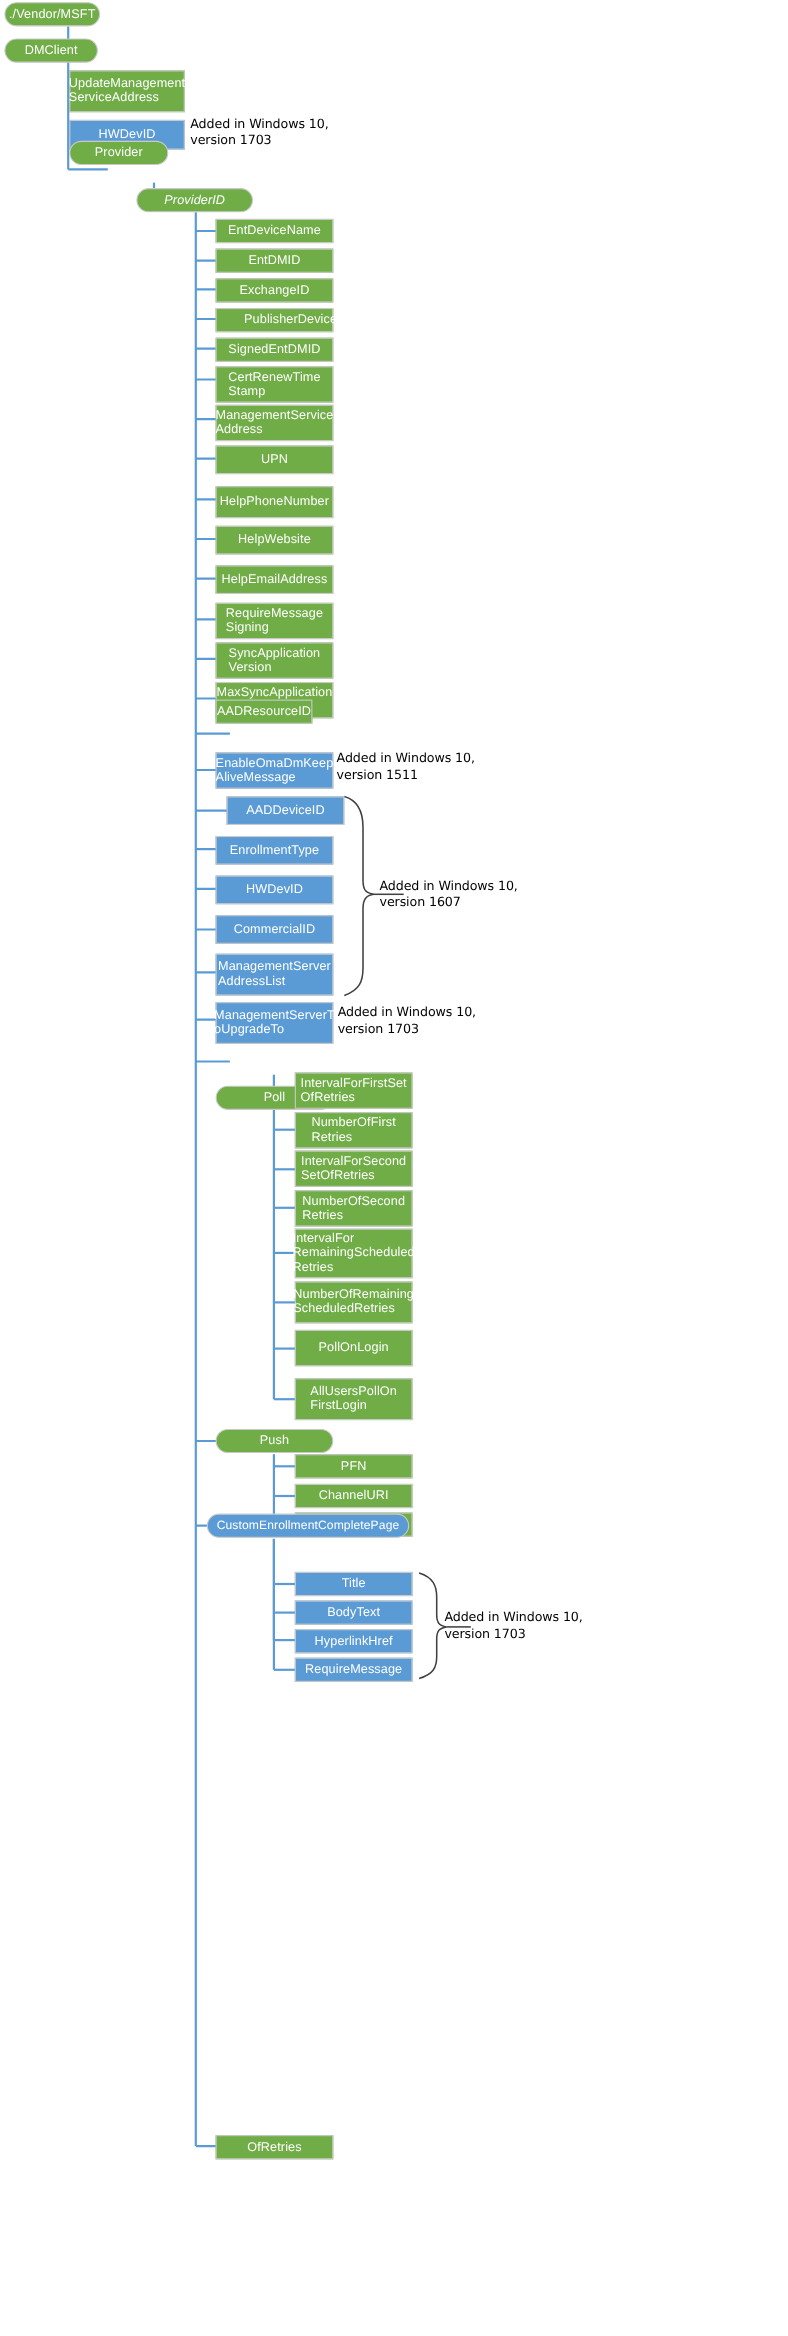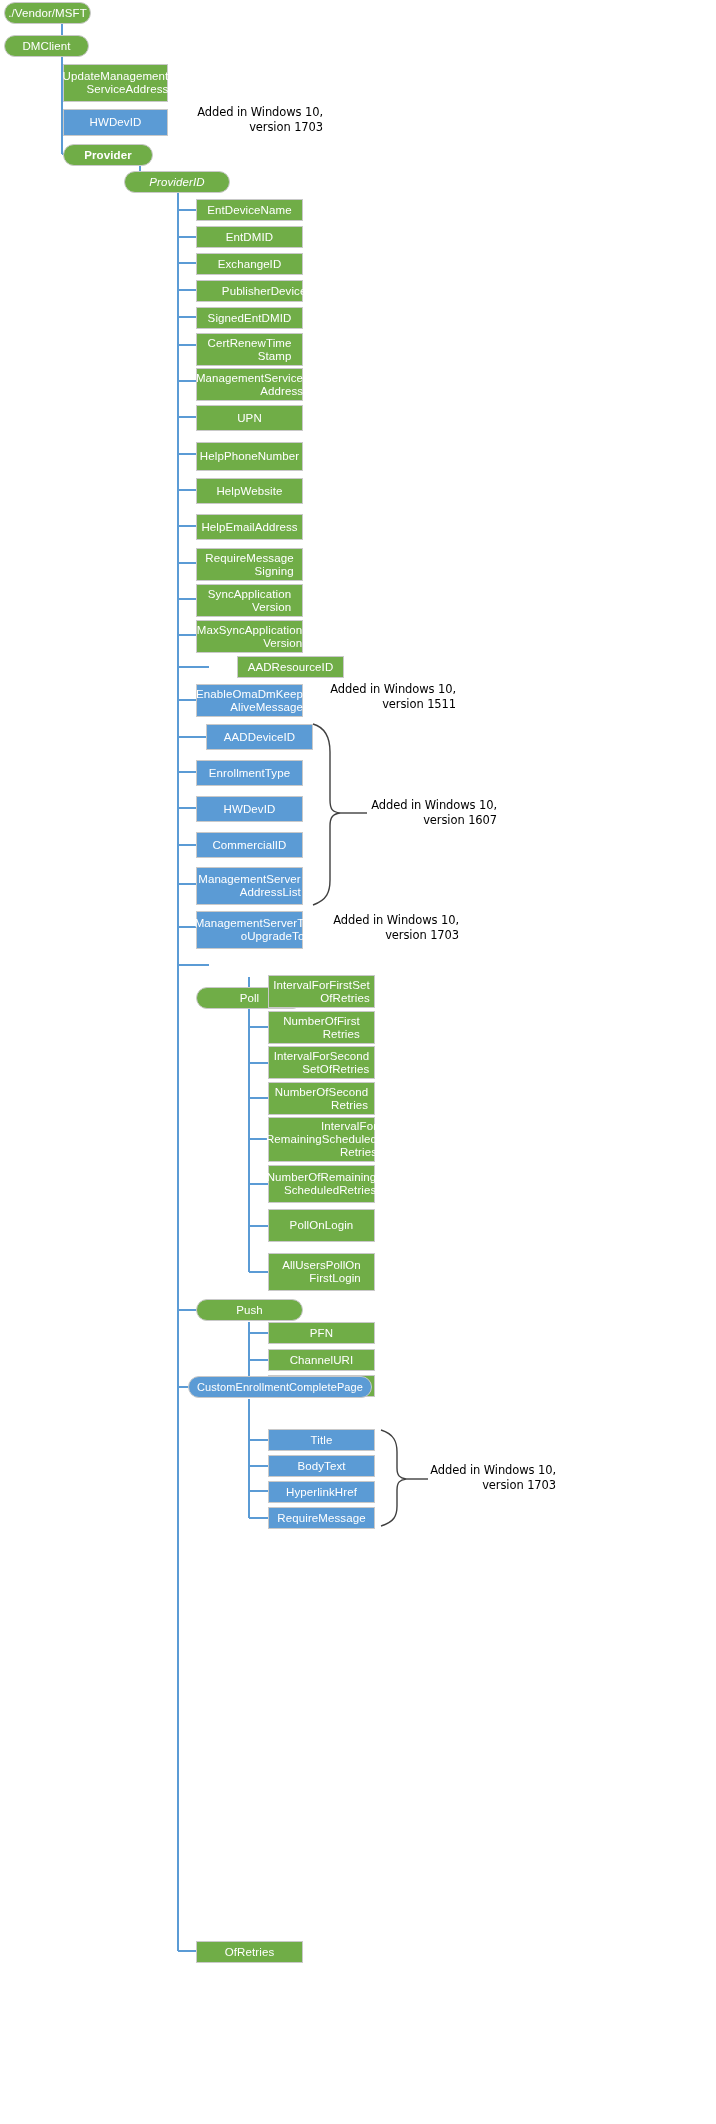--- a/index.html
+++ b/index.html
@@ -7,40 +7,40 @@
     font-family:"Liberation Sans","DejaVu Sans",sans-serif;
     width:716px;height:2124px;position:relative;overflow:hidden;
   }
   #canvas{position:absolute;left:0;top:0;width:716px;height:2124px;}
   svg.lines{position:absolute;left:0;top:0;width:716px;height:2124px;pointer-events:none;}
 
   .node{
     position:absolute;
     box-sizing:border-box;
     display:flex;align-items:center;justify-content:center;
-    text-align:right;
+    text-align:left;
     color:#ffffff;
     font-size:11.5px;
     line-height:13px;
     letter-spacing:0.1px;
     border:1px solid #c9c9c9;
     padding:0 3px;
     white-space:pre-line;
   }
   .green{background:#70ad47;}
   .blue{background:#5b9bd5;}
   .rounded{border-radius:999px;}
   .italic{font-style:italic;}
 
   .annot{
     position:absolute;
     color:#000000;
     font-size:11.5px;
     line-height:15px;
-    text-align:right;
+    text-align:left;
     white-space:pre-line;
     font-family:"DejaVu Sans",sans-serif;
     letter-spacing:-0.1px;
   }
 </style>
 </head>
 <body>
 
 <div id="canvas">
 
@@ -126,21 +126,21 @@
 
   <div class="node green rounded" style="left:4px;top:2px;width:87px;height:22px;">./Vendor/MSFT</div>
 
   <div class="node green rounded" style="left:4px;top:35px;width:85px;height:22px;">DMClient</div>
 
   <div class="node green" style="left:63px;top:64px;width:105px;height:38px;">UpdateManagement
 ServiceAddress</div>
 
   <div class="node blue" style="left:63px;top:109px;width:105px;height:27px;">HWDevID</div>
 
-  <div class="node green rounded" style="left:63px;top:144px;width:90px;height:22px;font-weight:bold;">Provider</div>
+  <div class="node green rounded" style="left:63px;top:128px;width:90px;height:22px;">Provider</div>
 
   <div class="node green rounded italic" style="left:124px;top:171px;width:106px;height:22px;">ProviderID</div>
 
   <div class="node green" style="left:196px;top:199px;width:107px;height:22px;">EntDeviceName</div>
   <div class="node green" style="left:196px;top:226px;width:107px;height:22px;">EntDMID</div>
   <div class="node green" style="left:196px;top:253px;width:107px;height:22px;">ExchangeID</div>
   <div class="node green" style="left:196px;top:280px;width:107px;height:22px;padding-left:44px;">PublisherDeviceID</div>
   <div class="node green" style="left:196px;top:307px;width:107px;height:22px;">SignedEntDMID</div>
   <div class="node green" style="left:196px;top:333px;width:107px;height:33px;">CertRenewTime
 Stamp</div>
@@ -149,21 +149,21 @@
   <div class="node green" style="left:196px;top:405px;width:107px;height:26px;">UPN</div>
   <div class="node green" style="left:196px;top:442px;width:107px;height:29px;">HelpPhoneNumber</div>
   <div class="node green" style="left:196px;top:478px;width:107px;height:26px;">HelpWebsite</div>
   <div class="node green" style="left:196px;top:514px;width:107px;height:26px;">HelpEmailAddress</div>
   <div class="node green" style="left:196px;top:548px;width:107px;height:33px;">RequireMessage
 Signing</div>
   <div class="node green" style="left:196px;top:584px;width:107px;height:33px;">SyncApplication
 Version</div>
   <div class="node green" style="left:196px;top:620px;width:107px;height:33px;">MaxSyncApplication
 Version</div>
-  <div class="node green" style="left:196px;top:656px;width:107px;height:22px;margin-left:41px;">AADResourceID</div>
+  <div class="node green" style="left:196px;top:636px;width:88px;height:22px;">AADResourceID</div>
   <div class="node blue" style="left:196px;top:684px;width:107px;height:33px;">EnableOmaDmKeep
 AliveMessage</div>
   <div class="node blue" style="left:196px;top:724px;width:107px;height:26px;margin-left:10px;">AADDeviceID</div>
   <div class="node blue" style="left:196px;top:760px;width:107px;height:26px;">EnrollmentType</div>
   <div class="node blue" style="left:196px;top:796px;width:107px;height:26px;">HWDevID</div>
   <div class="node blue" style="left:196px;top:832px;width:107px;height:26px;">CommercialID</div>
   <div class="node blue" style="left:196px;top:867px;width:107px;height:38px;">ManagementServer
 AddressList</div>
   <div class="node blue" style="left:196px;top:911px;width:107px;height:38px;">ManagementServerT
 oUpgradeTo</div>

